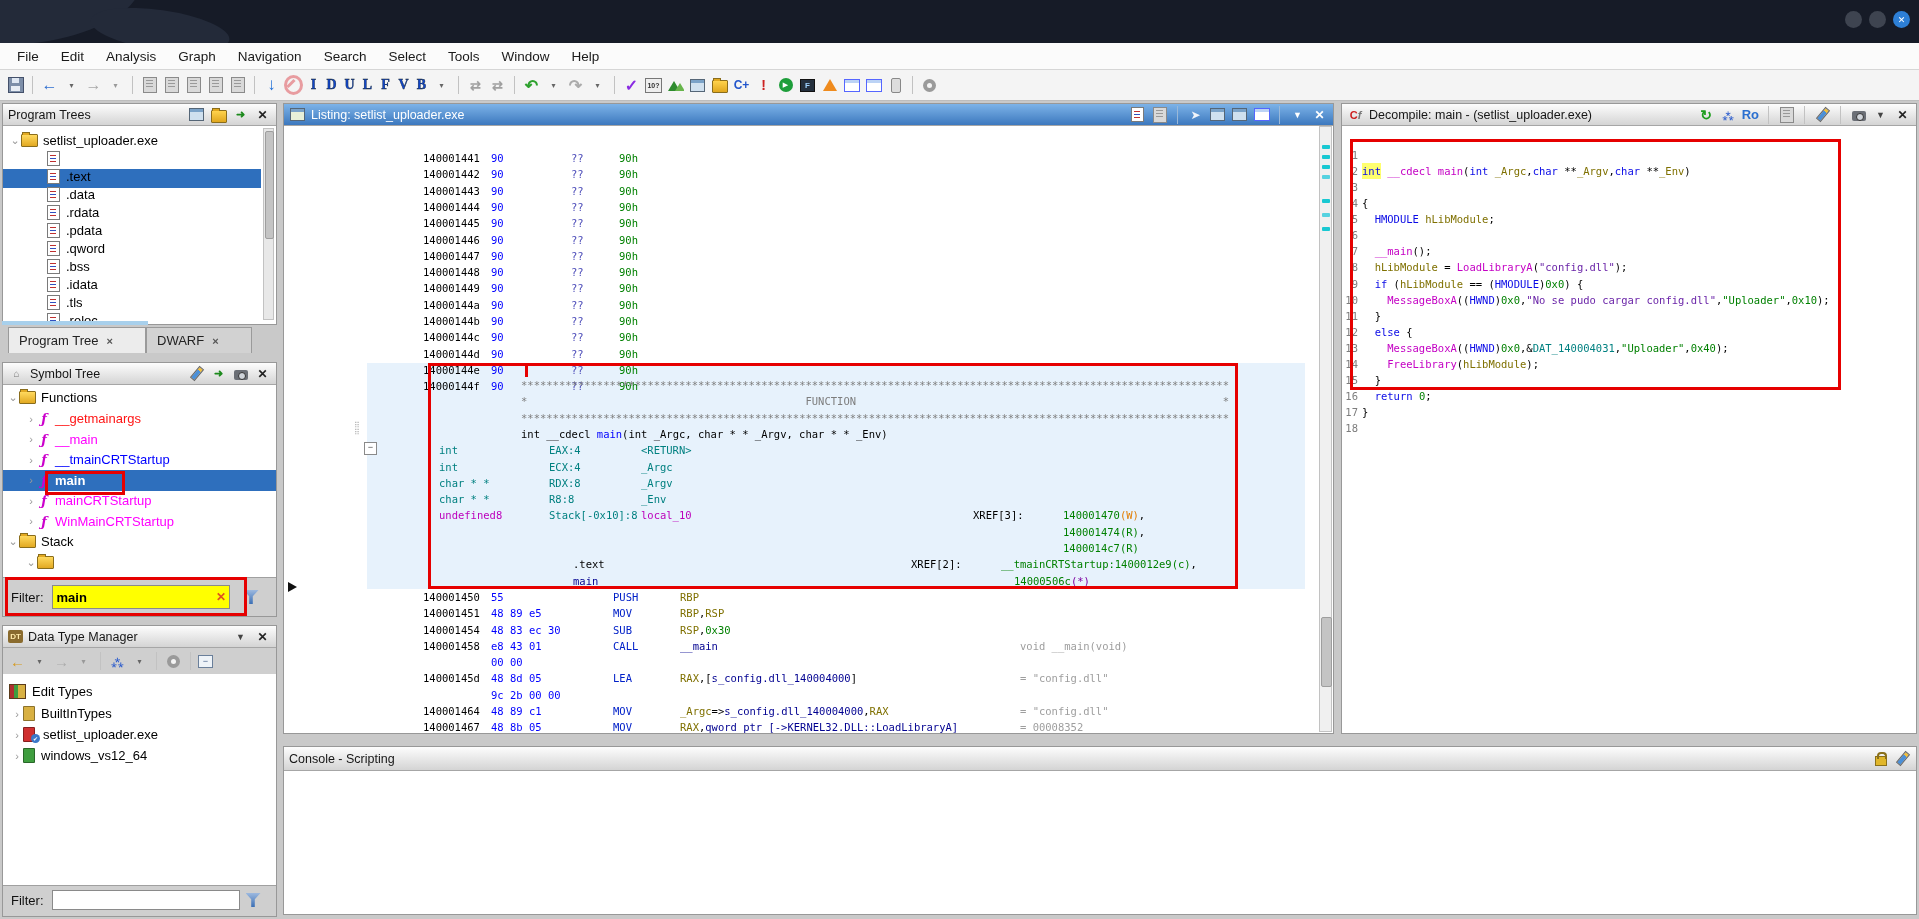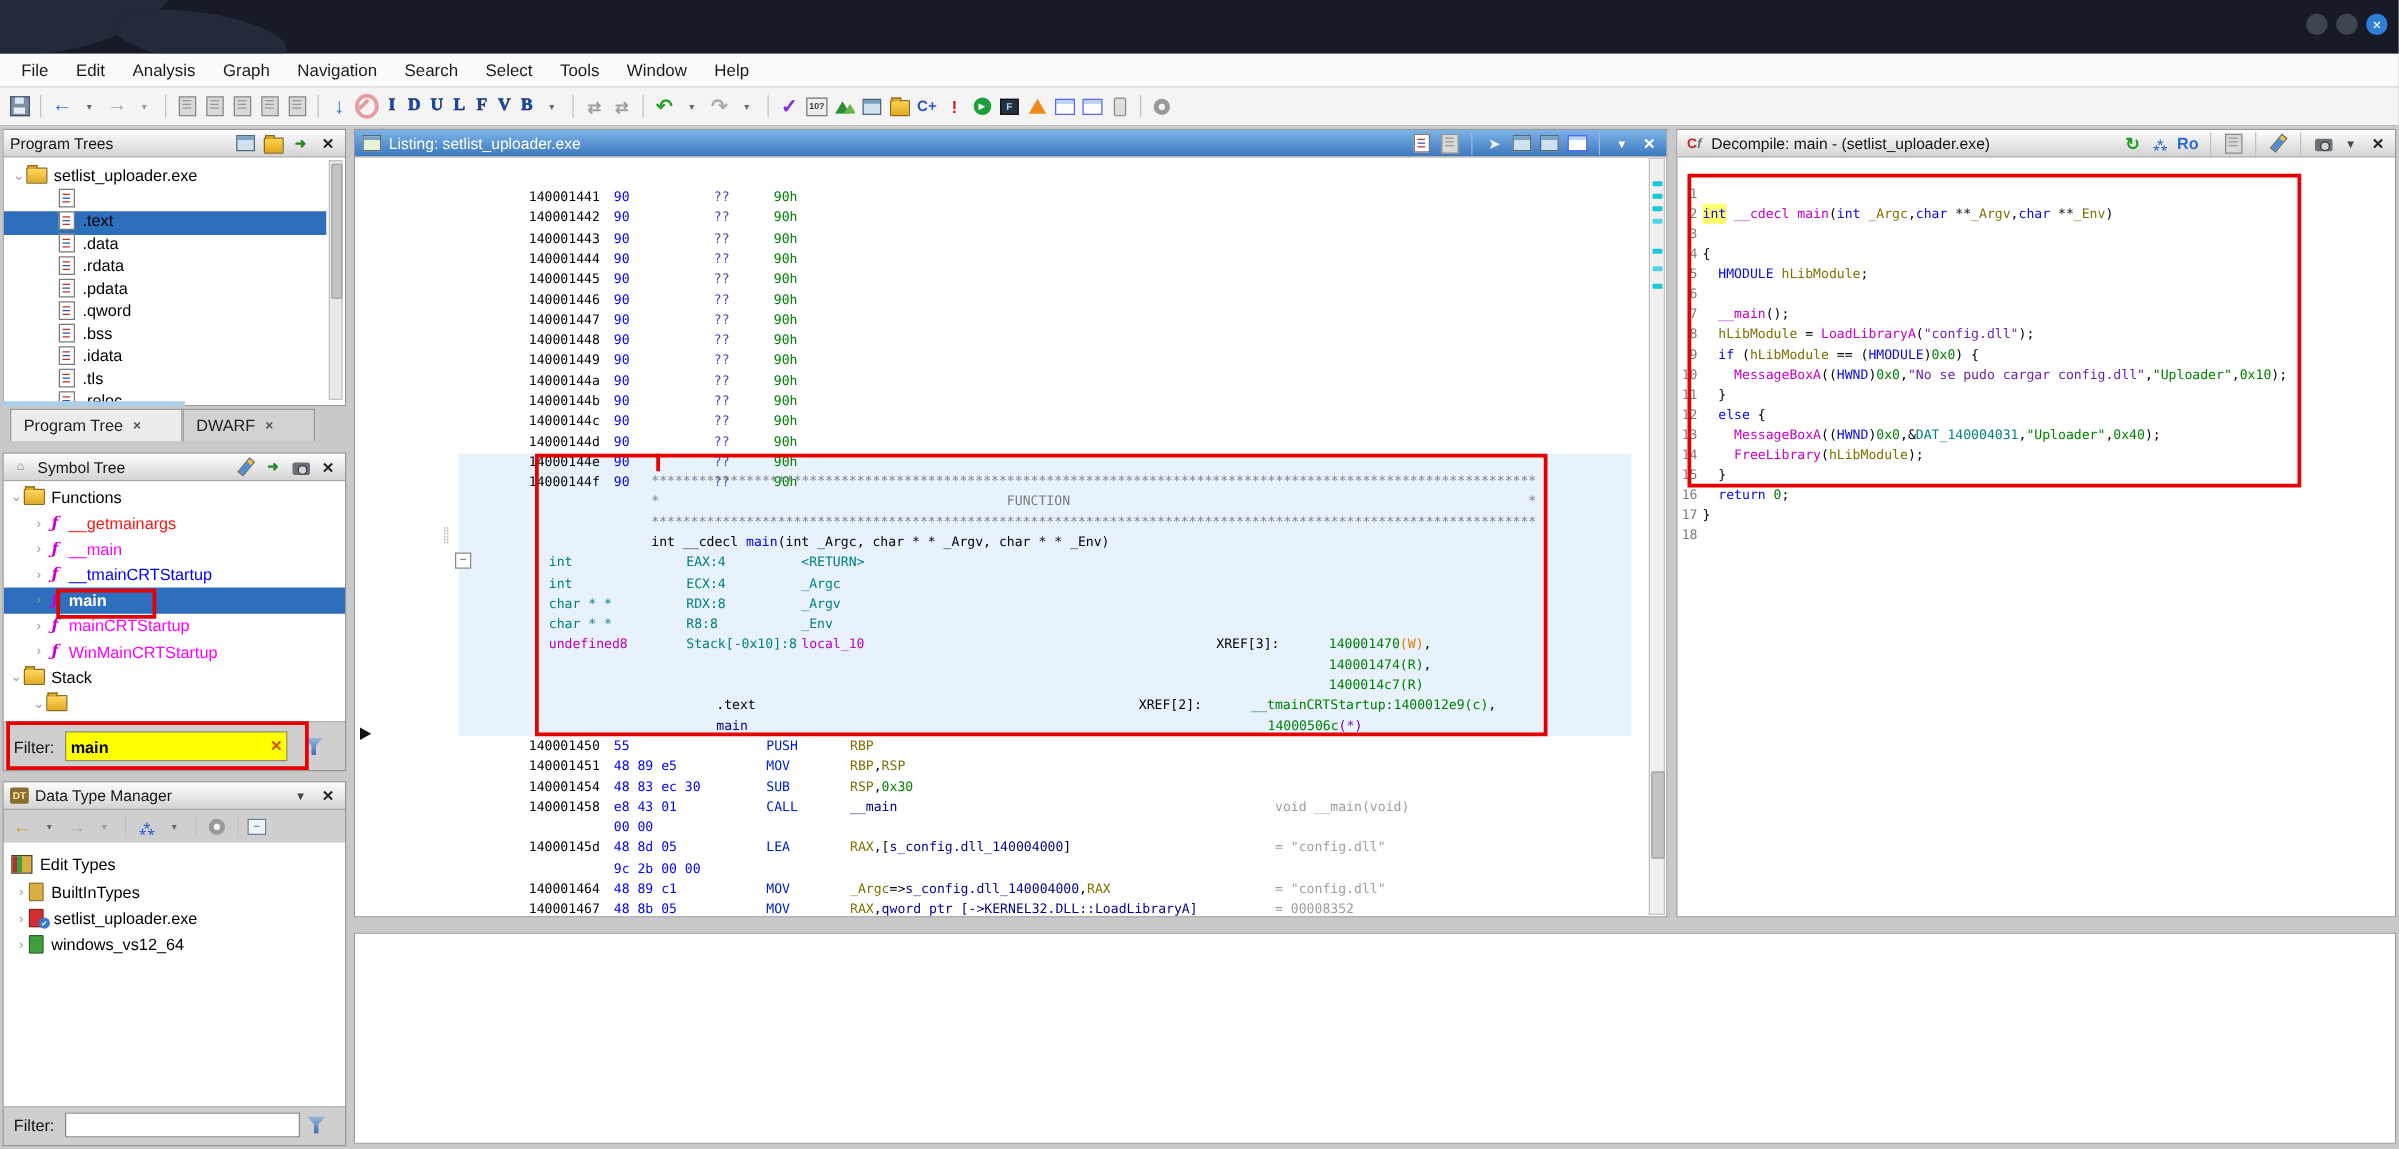--- a/index.html
+++ b/index.html
@@ -464,14 +464,23 @@
     <span class="hicon" style="font-size:9px">▼</span>
     <span class="hicon closex">✕</span>
   </div>
   <div id="decomp-body" class="abs" style="left:0;top:22px;right:0;bottom:0;overflow:hidden">
     <div id="decomp-lines" class="abs mono" style="left:0;top:0;right:0;bottom:0"><div class="crow mono" style="left: 0px; top: 21px; width: 100%;"><span class="gut cs" style="left: 2px;">1</span></div><div class="crow mono" style="left: 0px; top: 37.07px; width: 100%;"><span class="gut cs" style="left: 2px;">2</span><span class="cs cl-kw hl" style="left: 20px;">int</span><span class="cs cl-p" style="left: 38.96px;"> </span><span class="cs cl-fn" style="left: 45.28px;">__cdecl</span><span class="cs cl-p" style="left: 89.52px;"> </span><span class="cs cl-fn" style="left: 95.84px;">main</span><span class="cs cl-p" style="left: 121.12px;">(</span><span class="cs cl-kw" style="left: 127.44px;">int</span><span class="cs cl-p" style="left: 146.4px;"> </span><span class="cs cl-var" style="left: 152.72px;">_Argc</span><span class="cs cl-p" style="left: 184.32px;">,</span><span class="cs cl-kw" style="left: 190.64px;">char</span><span class="cs cl-p" style="left: 215.92px;"> **</span><span class="cs cl-var" style="left: 234.88px;">_Argv</span><span class="cs cl-p" style="left: 266.48px;">,</span><span class="cs cl-kw" style="left: 272.8px;">char</span><span class="cs cl-p" style="left: 298.08px;"> **</span><span class="cs cl-var" style="left: 317.04px;">_Env</span><span class="cs cl-p" style="left: 342.32px;">)</span></div><div class="crow mono" style="left: 0px; top: 53.14px; width: 100%;"><span class="gut cs" style="left: 2px;">3</span></div><div class="crow mono" style="left: 0px; top: 69.21px; width: 100%;"><span class="gut cs" style="left: 2px;">4</span><span class="cs cl-p" style="left: 20px;">{</span></div><div class="crow mono" style="left: 0px; top: 85.28px; width: 100%;"><span class="gut cs" style="left: 2px;">5</span><span class="cs cl-p" style="left: 20px;">  </span><span class="cs cl-kw" style="left: 32.64px;">HMODULE</span><span class="cs cl-p" style="left: 76.88px;"> </span><span class="cs cl-var" style="left: 83.2px;">hLibModule</span><span class="cs cl-p" style="left: 146.4px;">;</span></div><div class="crow mono" style="left: 0px; top: 101.35px; width: 100%;"><span class="gut cs" style="left: 2px;">6</span></div><div class="crow mono" style="left: 0px; top: 117.42px; width: 100%;"><span class="gut cs" style="left: 2px;">7</span><span class="cs cl-p" style="left: 20px;">  </span><span class="cs cl-fn" style="left: 32.64px;">__main</span><span class="cs cl-p" style="left: 70.56px;">();</span></div><div class="crow mono" style="left: 0px; top: 133.49px; width: 100%;"><span class="gut cs" style="left: 2px;">8</span><span class="cs cl-p" style="left: 20px;">  </span><span class="cs cl-var" style="left: 32.64px;">hLibModule</span><span class="cs cl-p" style="left: 95.84px;"> = </span><span class="cs cl-fn" style="left: 114.8px;">LoadLibraryA</span><span class="cs cl-p" style="left: 190.64px;">(</span><span class="cs cl-str" style="left: 196.96px;">"config.dll"</span><span class="cs cl-p" style="left: 272.8px;">);</span></div><div class="crow mono" style="left: 0px; top: 149.56px; width: 100%;"><span class="gut cs" style="left: 2px;">9</span><span class="cs cl-p" style="left: 20px;">  </span><span class="cs cl-kw" style="left: 32.64px;">if</span><span class="cs cl-p" style="left: 45.28px;"> (</span><span class="cs cl-var" style="left: 57.92px;">hLibModule</span><span class="cs cl-p" style="left: 121.12px;"> == (</span><span class="cs cl-kw" style="left: 152.72px;">HMODULE</span><span class="cs cl-p" style="left: 196.96px;">)</span><span class="cs cl-grn" style="left: 203.28px;">0x0</span><span class="cs cl-p" style="left: 222.24px;">) {</span></div><div class="crow mono" style="left: 0px; top: 165.63px; width: 100%;"><span class="gut cs" style="left: 2px;">10</span><span class="cs cl-p" style="left: 20px;">    </span><span class="cs cl-fn" style="left: 45.28px;">MessageBoxA</span><span class="cs cl-p" style="left: 114.8px;">((</span><span class="cs cl-kw" style="left: 127.44px;">HWND</span><span class="cs cl-p" style="left: 152.72px;">)</span><span class="cs cl-grn" style="left: 159.04px;">0x0</span><span class="cs cl-p" style="left: 178px;">,</span><span class="cs cl-str" style="left: 184.32px;">"No se pudo cargar config.dll"</span><span class="cs cl-p" style="left: 373.92px;">,</span><span class="cs cl-grn" style="left: 380.24px;">"Uploader"</span><span class="cs cl-p" style="left: 443.44px;">,</span><span class="cs cl-grn" style="left: 449.76px;">0x10</span><span class="cs cl-p" style="left: 475.04px;">);</span></div><div class="crow mono" style="left: 0px; top: 181.7px; width: 100%;"><span class="gut cs" style="left: 2px;">11</span><span class="cs cl-p" style="left: 20px;">  }</span></div><div class="crow mono" style="left: 0px; top: 197.77px; width: 100%;"><span class="gut cs" style="left: 2px;">12</span><span class="cs cl-p" style="left: 20px;">  </span><span class="cs cl-kw" style="left: 32.64px;">else</span><span class="cs cl-p" style="left: 57.92px;"> {</span></div><div class="crow mono" style="left: 0px; top: 213.84px; width: 100%;"><span class="gut cs" style="left: 2px;">13</span><span class="cs cl-p" style="left: 20px;">    </span><span class="cs cl-fn" style="left: 45.28px;">MessageBoxA</span><span class="cs cl-p" style="left: 114.8px;">((</span><span class="cs cl-kw" style="left: 127.44px;">HWND</span><span class="cs cl-p" style="left: 152.72px;">)</span><span class="cs cl-grn" style="left: 159.04px;">0x0</span><span class="cs cl-p" style="left: 178px;">,&amp;</span><span class="cs cl-glob" style="left: 190.64px;">DAT_140004031</span><span class="cs cl-p" style="left: 272.8px;">,</span><span class="cs cl-grn" style="left: 279.12px;">"Uploader"</span><span class="cs cl-p" style="left: 342.32px;">,</span><span class="cs cl-grn" style="left: 348.64px;">0x40</span><span class="cs cl-p" style="left: 373.92px;">);</span></div><div class="crow mono" style="left: 0px; top: 229.91px; width: 100%;"><span class="gut cs" style="left: 2px;">14</span><span class="cs cl-p" style="left: 20px;">    </span><span class="cs cl-fn" style="left: 45.28px;">FreeLibrary</span><span class="cs cl-p" style="left: 114.8px;">(</span><span class="cs cl-var" style="left: 121.12px;">hLibModule</span><span class="cs cl-p" style="left: 184.32px;">);</span></div><div class="crow mono" style="left: 0px; top: 245.98px; width: 100%;"><span class="gut cs" style="left: 2px;">15</span><span class="cs cl-p" style="left: 20px;">  }</span></div><div class="crow mono" style="left: 0px; top: 262.05px; width: 100%;"><span class="gut cs" style="left: 2px;">16</span><span class="cs cl-p" style="left: 20px;">  </span><span class="cs cl-kw" style="left: 32.64px;">return</span><span class="cs cl-p" style="left: 70.56px;"> </span><span class="cs cl-grn" style="left: 76.88px;">0</span><span class="cs cl-p" style="left: 83.2px;">;</span></div><div class="crow mono" style="left: 0px; top: 278.12px; width: 100%;"><span class="gut cs" style="left: 2px;">17</span><span class="cs cl-p" style="left: 20px;">}</span></div><div class="crow mono" style="left: 0px; top: 294.19px; width: 100%;"><span class="gut cs" style="left: 2px;">18</span></div></div>
     <div class="redbox" style="left:8px;top:13px;width:491px;height:251px"></div>
   </div>
 </div>
 
 <div class="panel" id="console-panel" style="left:283px;top:746px;width:1634px;height:169px">
+  <div class="phead" style="height:24px">
+    <span class="ptitle">Console - Scripting</span>
+    <span class="hicon">
+        <span class="lockico"></span>
+      </span>
+    <span class="hicon">
+        <span class="pencilico"></span>
+      </span>
+  </div>
   <div class="abs" style="left:0;top:24px;right:0;bottom:0;background:#fff"></div>
 </div>
 
 </body></html>

